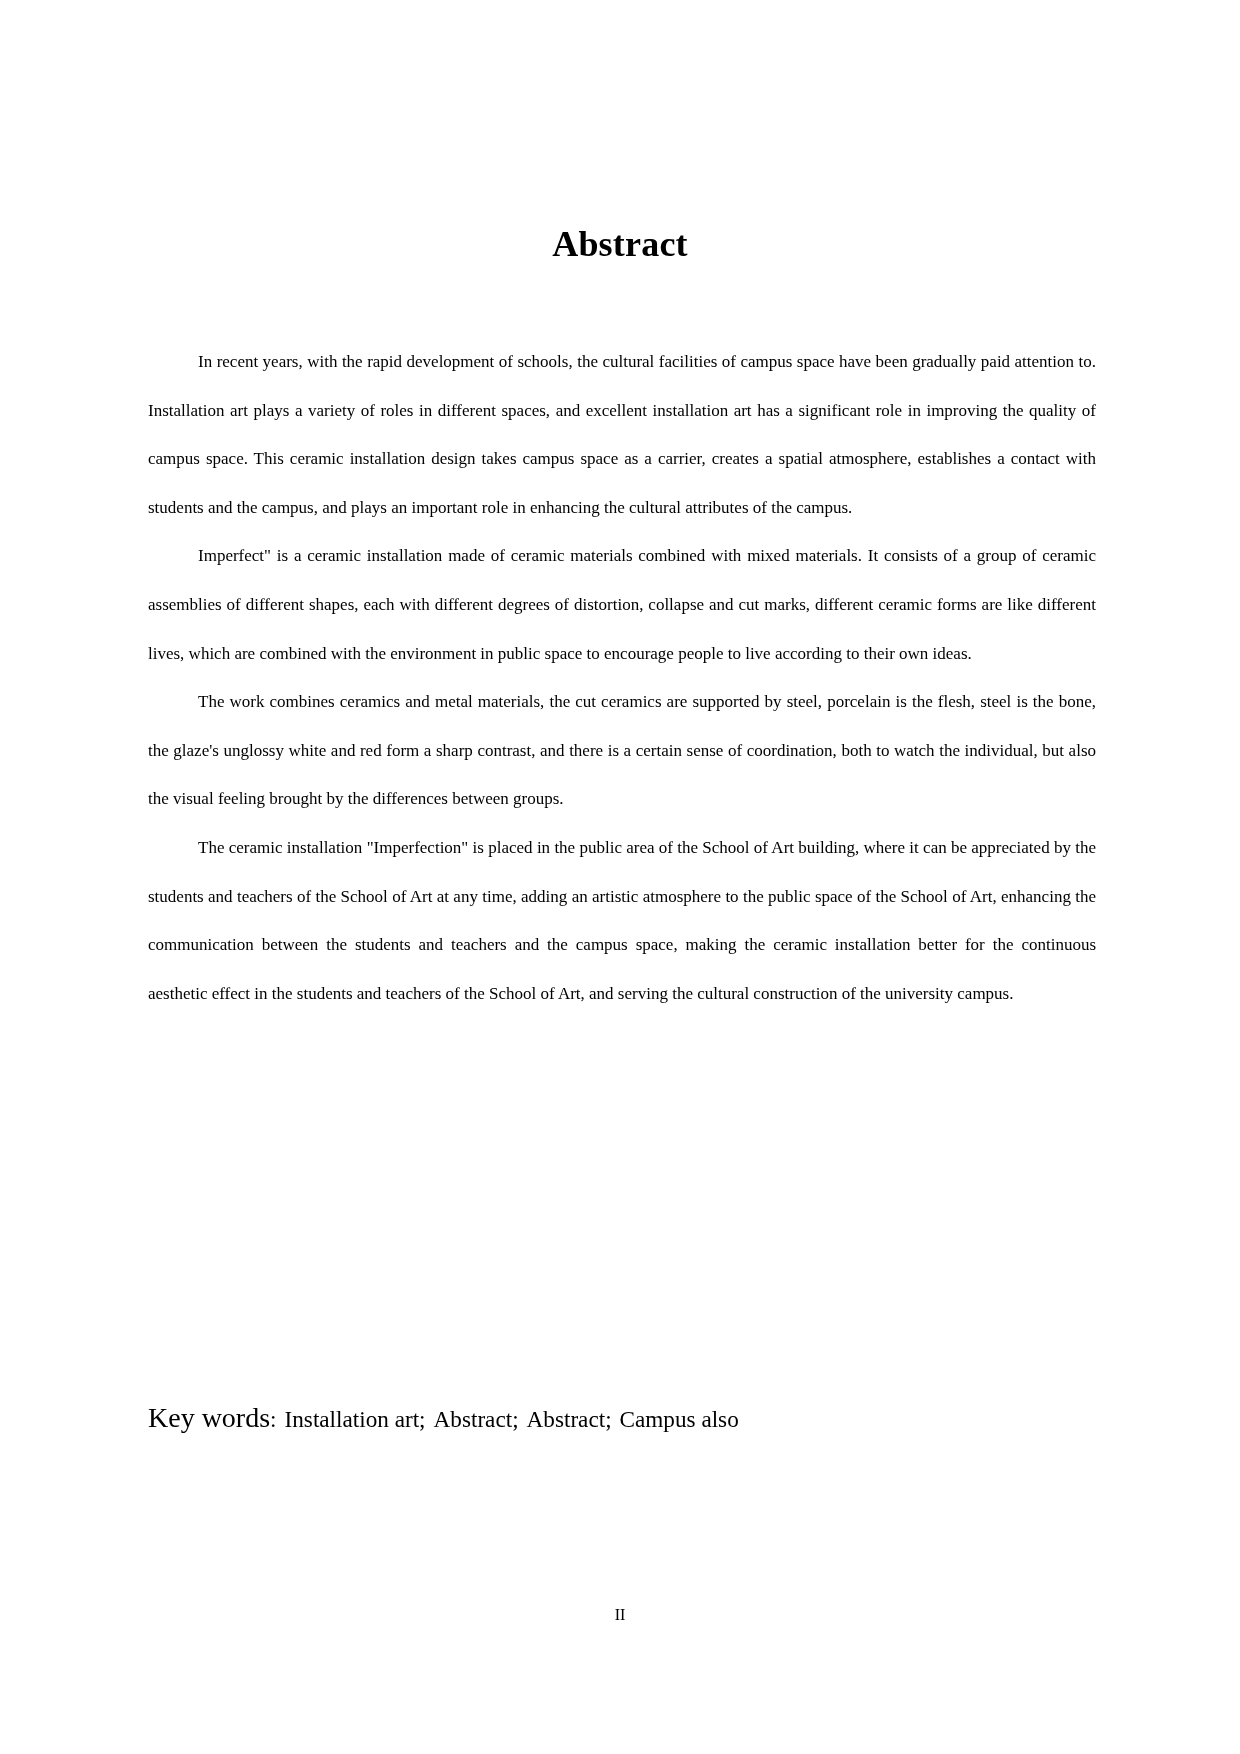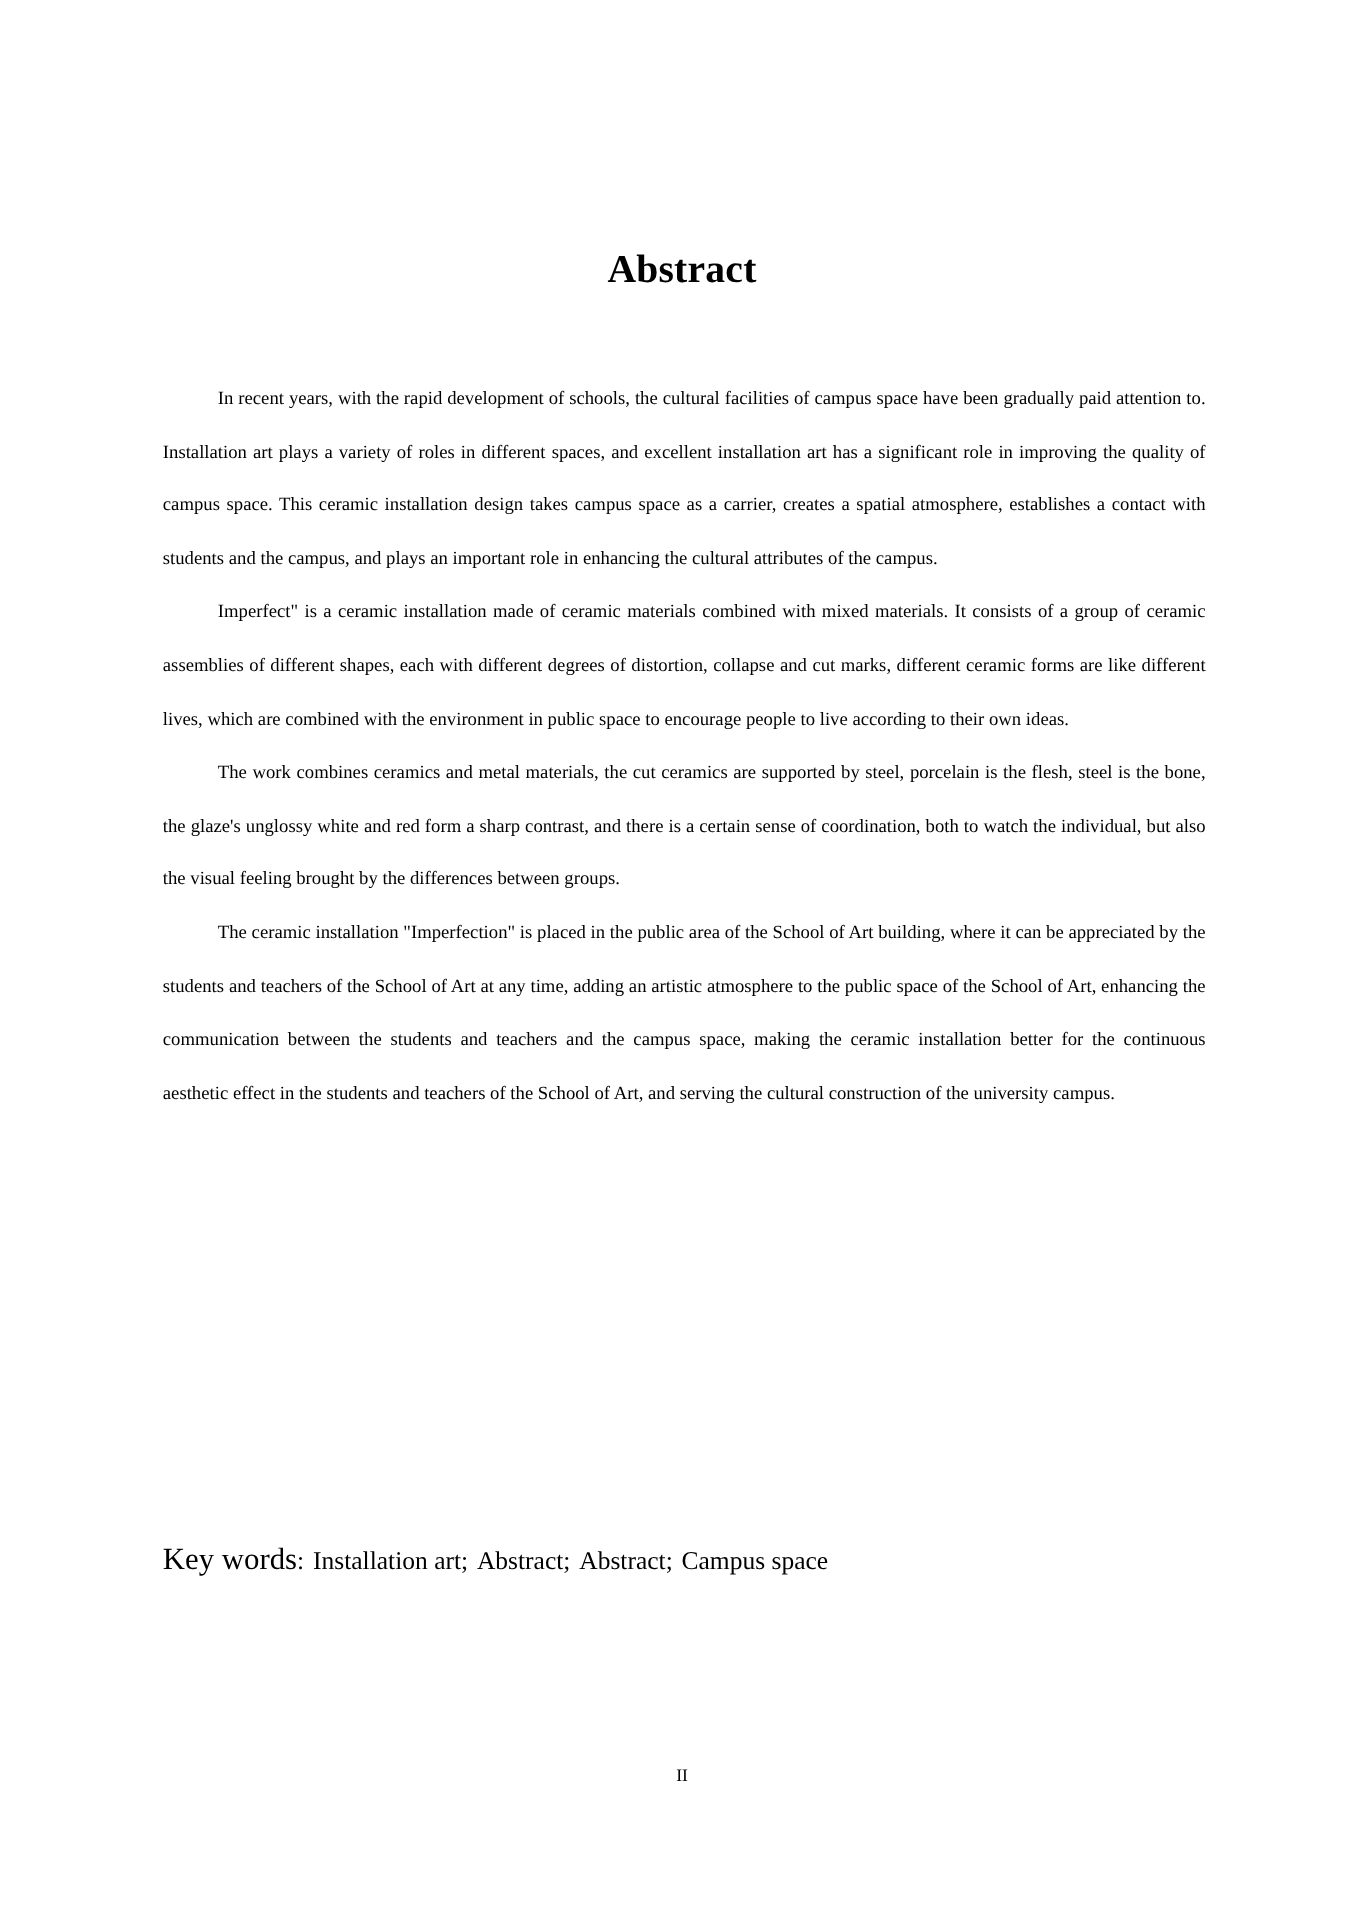--- a/index.html
+++ b/index.html
@@ -83,17 +83,17 @@
 
   <h1 class="title" style="margin:0;">Abstract</h1>
 
   <div class="body-text">
     <p class="para">In recent years, with the rapid development of schools, the cultural facilities of campus space have been gradually paid attention to. Installation art plays a variety of roles in different spaces, and excellent installation art has a significant role in improving the quality of campus space. This ceramic installation design takes campus space as a carrier, creates a spatial at­mosphere, establishes a contact with students and the campus, and plays an important role in enhancing the cultural attributes of the campus.</p>
     <p class="para">Imperfect" is a ceramic installation made of ceramic materials combined with mixed ma­terials. It consists of a group of ceramic assemblies of different shapes, each with different de­grees of distortion, collapse and cut marks, different ceramic forms are like different lives, which are combined with the environment in public space to encourage people to live accord­ing to their own ideas.</p>
     <p class="para">The work combines ceramics and metal materials, the cut ceramics are supported by steel, porcelain is the flesh, steel is the bone, the glaze's unglossy white and red form a sharp contrast, and there is a certain sense of coordination, both to watch the individual, but also the visual feeling brought by the differences between groups.</p>
     <p class="para">The ceramic installation "Imperfection" is placed in the public area of the School of Art building, where it can be appreciated by the students and teachers of the School of Art at any time, adding an artistic atmosphere to the public space of the School of Art, enhancing the communication between the students and teachers and the campus space, making the ceramic installation better for the continuous aesthetic effect in the students and teachers of the School of Art, and serving the cultural construction of the university campus.</p>
   </div>
 
-  <div class="keywords"><span class="kw-label">Key words</span><span class="kw-colon">:</span><span class="kw-item">Installation art;</span><span class="kw-item">Abstract;</span><span class="kw-item">Abstract;</span><span class="kw-item">Campus space</span></div>
+  <div class="keywords"><span class="kw-label">Key words</span><span class="kw-colon">:</span><span class="kw-item">Installation art;</span><span class="kw-item">Abstract;</span><span class="kw-item">Abstract;</span><span class="kw-item">Campus also</span></div>
 
   <div class="page-number">II</div>
 
 </div>
 
 </body></html>

